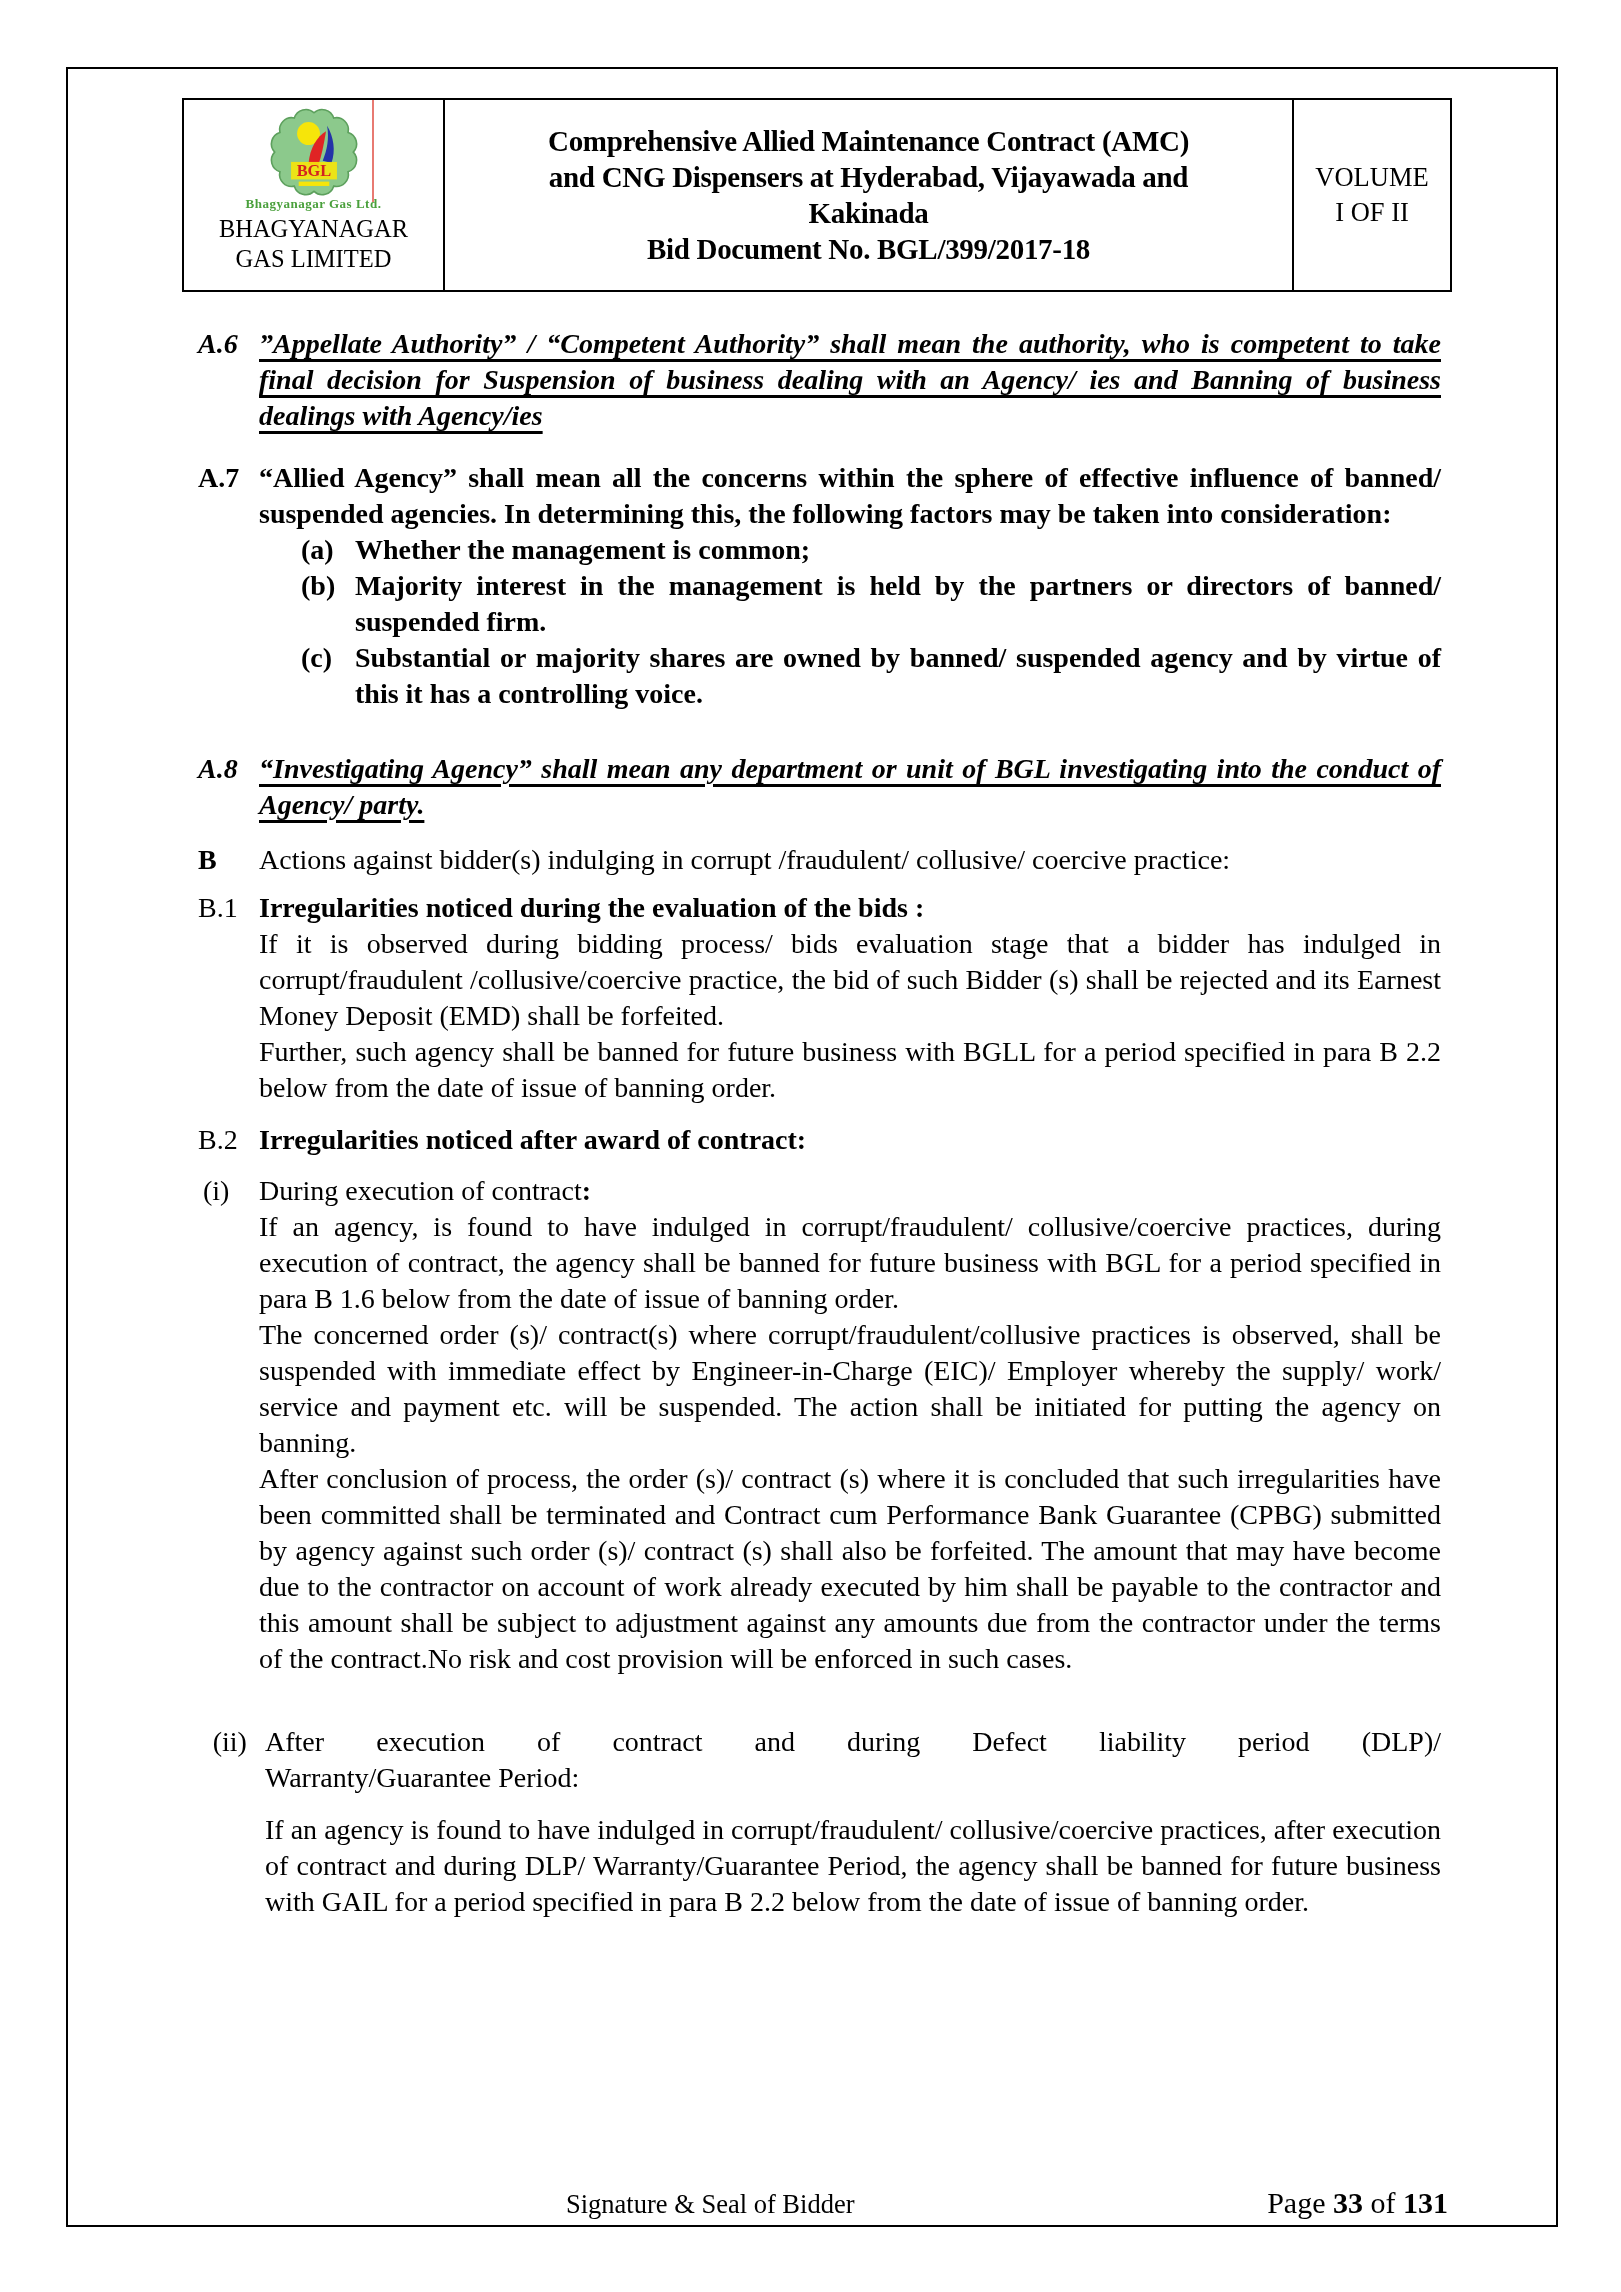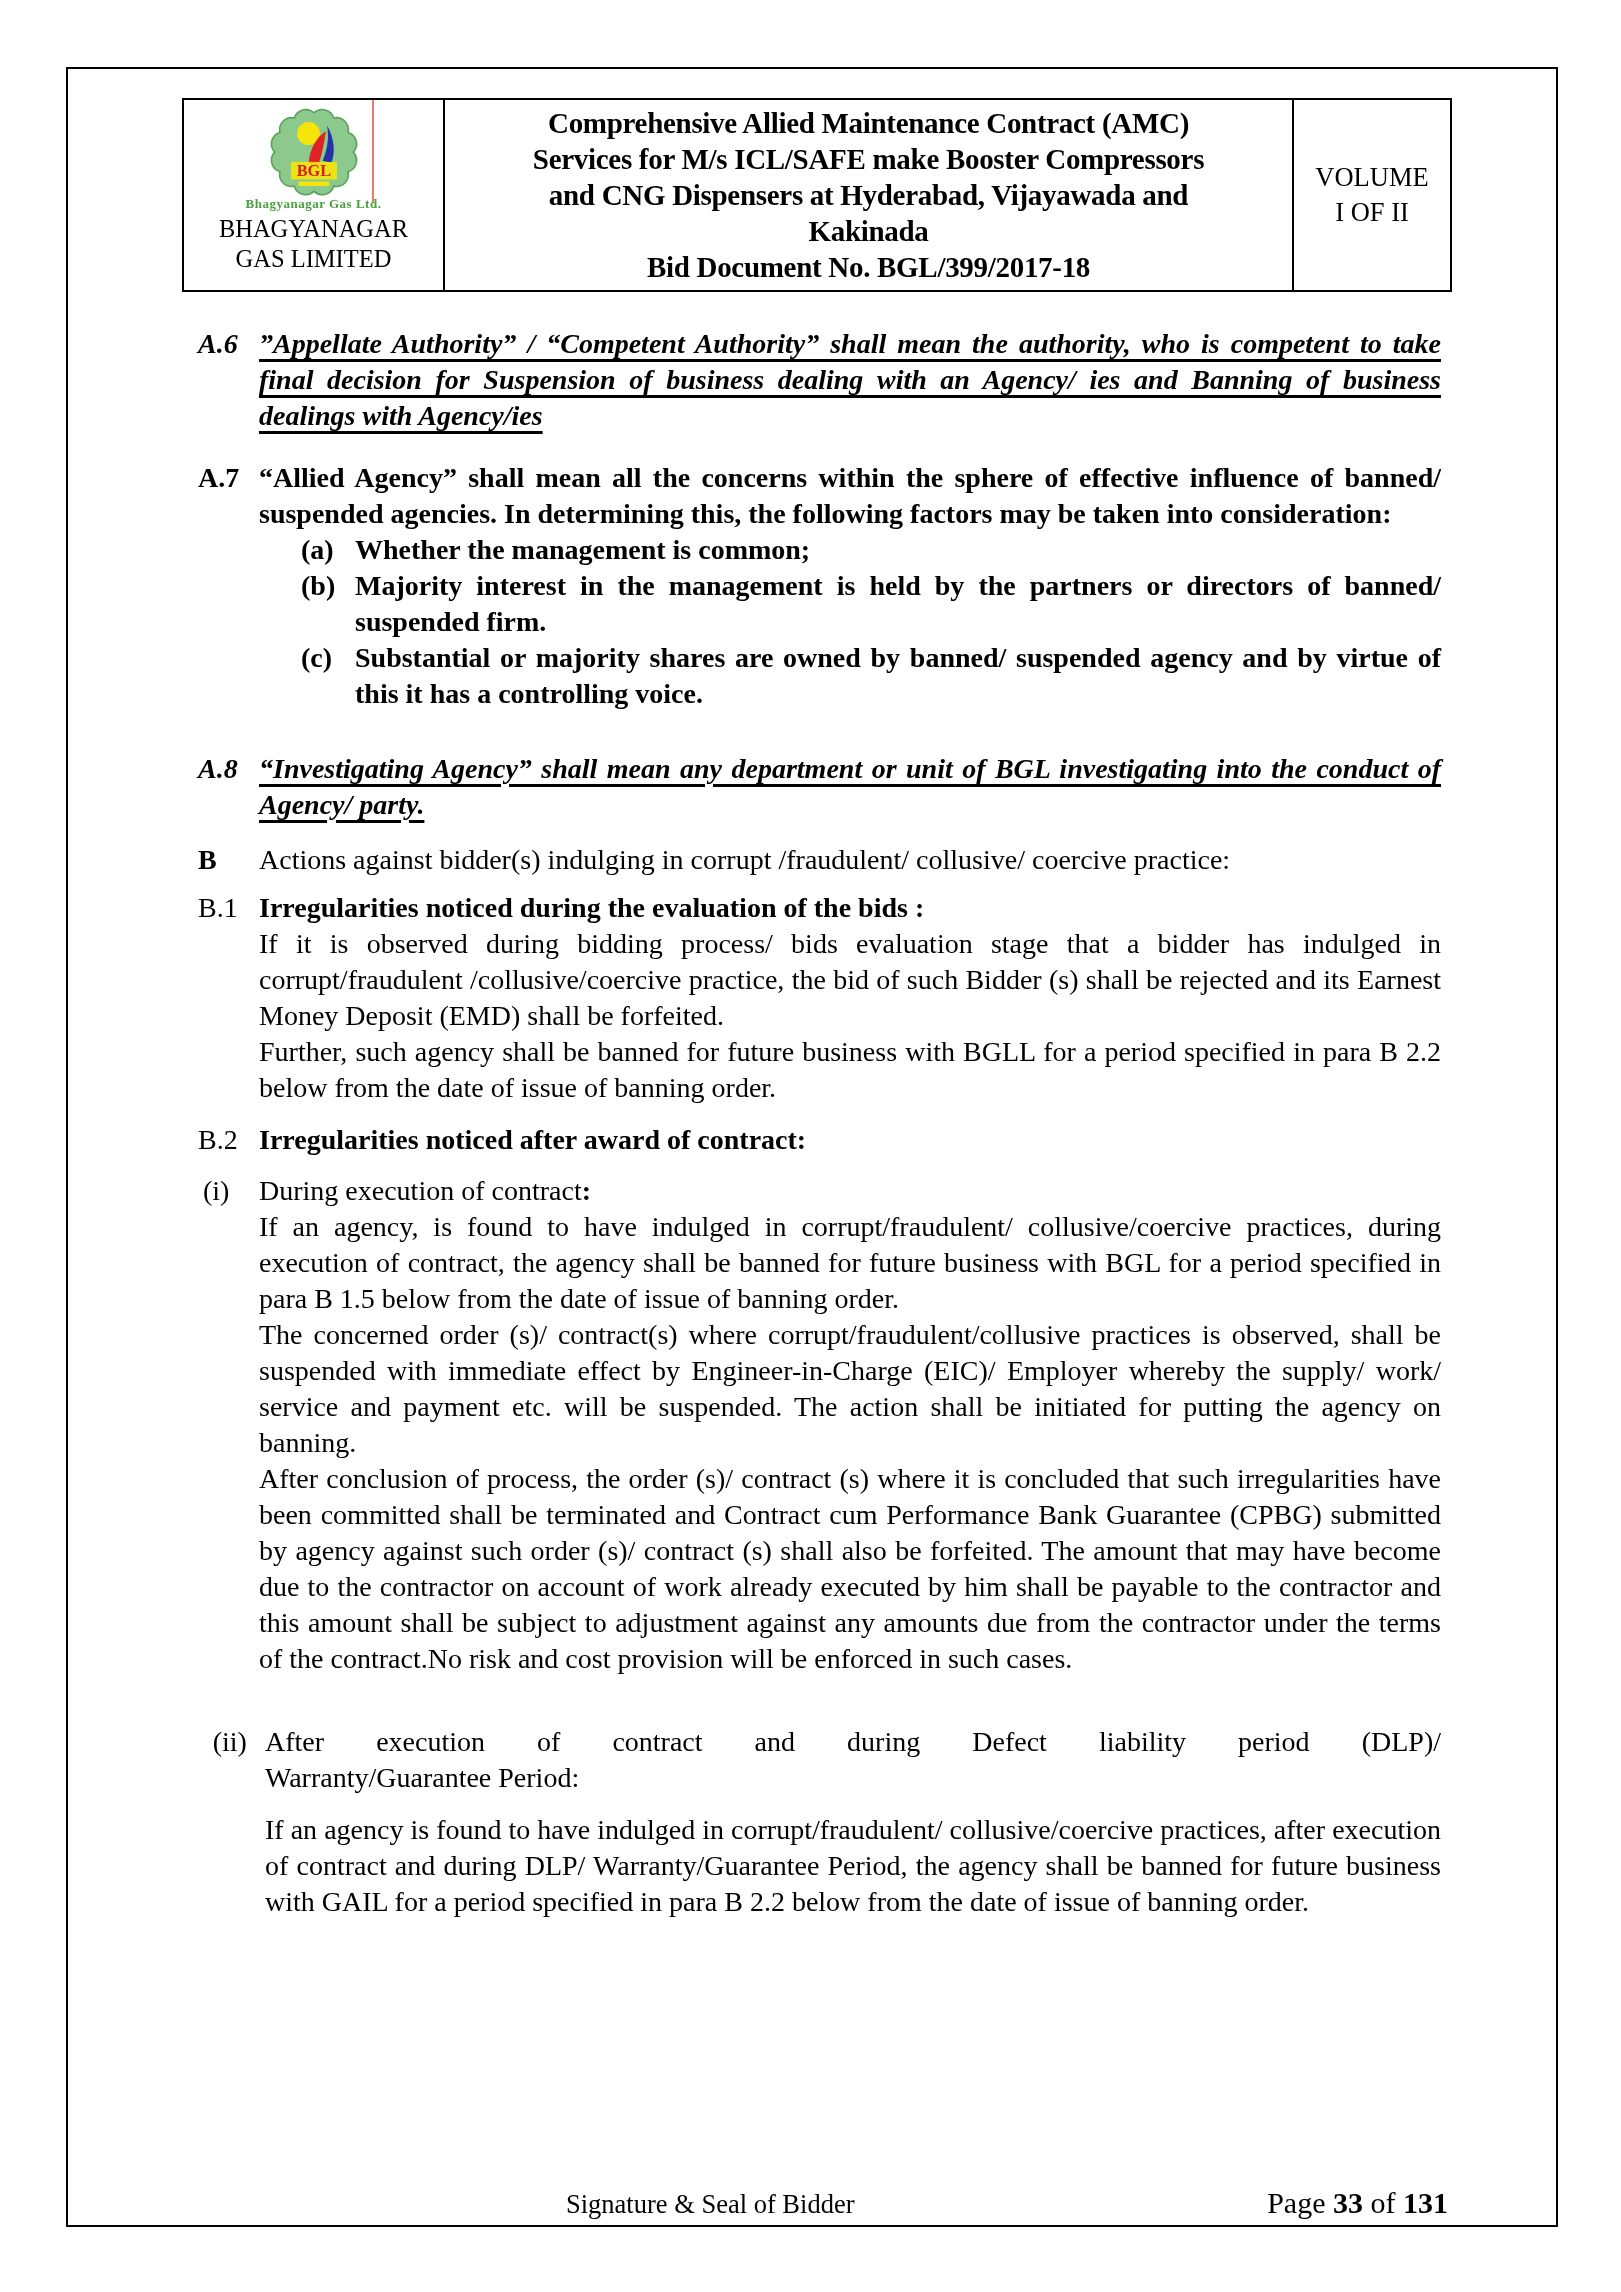--- a/index.html
+++ b/index.html
@@ -87,21 +87,20 @@
         </svg>
         <div class="logo-caption">Bhagyanagar Gas Ltd.</div>
         <div class="org-name">
           <div>BHAGYANAGAR</div>
           <div>GAS LIMITED</div>
         </div>
       </div>
 
       <div class="title-cell">
         <div>Comprehensive Allied Maintenance Contract (AMC)</div>
-        <div>Services for M/s ICL/SAFE make Booster Compressors</div>
         <div>and CNG Dispensers at Hyderabad, Vijayawada and</div>
         <div>Kakinada</div>
         <div>Bid Document No. BGL/399/2017-18</div>
       </div>
 
       <div class="volume-cell">
         <div>VOLUME</div>
         <div>I OF II</div>
       </div>
     </div>
@@ -148,21 +147,21 @@
       </div>
 
       <div class="hang mb-b2">
         <span class="lbl">B.2</span>
         <span class="bold">Irregularities noticed after award of contract:</span>
       </div>
 
       <div class="hang hang-i mb-i">
         <span class="lbl">(i)</span>
         <span>During execution of contract</span><span class="bold">:</span>
-        <div>If an agency, is found to have indulged in corrupt/fraudulent/ collusive/coercive practices, during execution of contract, the agency shall be banned for future business with BGL for a period specified in para B 1.5 below from the date of issue of banning order.</div>
+        <div>If an agency, is found to have indulged in corrupt/fraudulent/ collusive/coercive practices, during execution of contract, the agency shall be banned for future business with BGL for a period specified in para B 1.6 below from the date of issue of banning order.</div>
         <div>The concerned order (s)/ contract(s) where corrupt/fraudulent/collusive practices is observed, shall be suspended with immediate effect by Engineer-in-Charge (EIC)/ Employer whereby the supply/ work/ service and payment etc. will be suspended. The action shall be initiated for putting the agency on banning.</div>
         <div>After conclusion of process, the order (s)/ contract (s) where it is concluded that such irregularities have been committed shall be terminated and Contract cum Performance Bank Guarantee (CPBG) submitted by agency against such order (s)/ contract (s) shall also be forfeited. The amount that may have become due to the contractor on account of work already executed by him shall be payable to the contractor and this amount shall be subject to adjustment against any amounts due from the contractor under the terms of the contract.No risk and cost provision will be enforced in such cases.</div>
       </div>
 
       <div class="hang hang-ii">
         <span class="lbl">(ii)</span>
         <span class="just-line">After execution of contract and during Defect liability period (DLP)/</span>
         <span>Warranty/Guarantee Period:</span>
         <div class="ii-para">If an agency is found to have indulged in corrupt/fraudulent/ collusive/coercive practices, after execution of contract and during DLP/ Warranty/Guarantee Period, the agency shall be banned for future business with GAIL for a period specified in para B 2.2 below from the date of issue of banning order.</div>
       </div>

